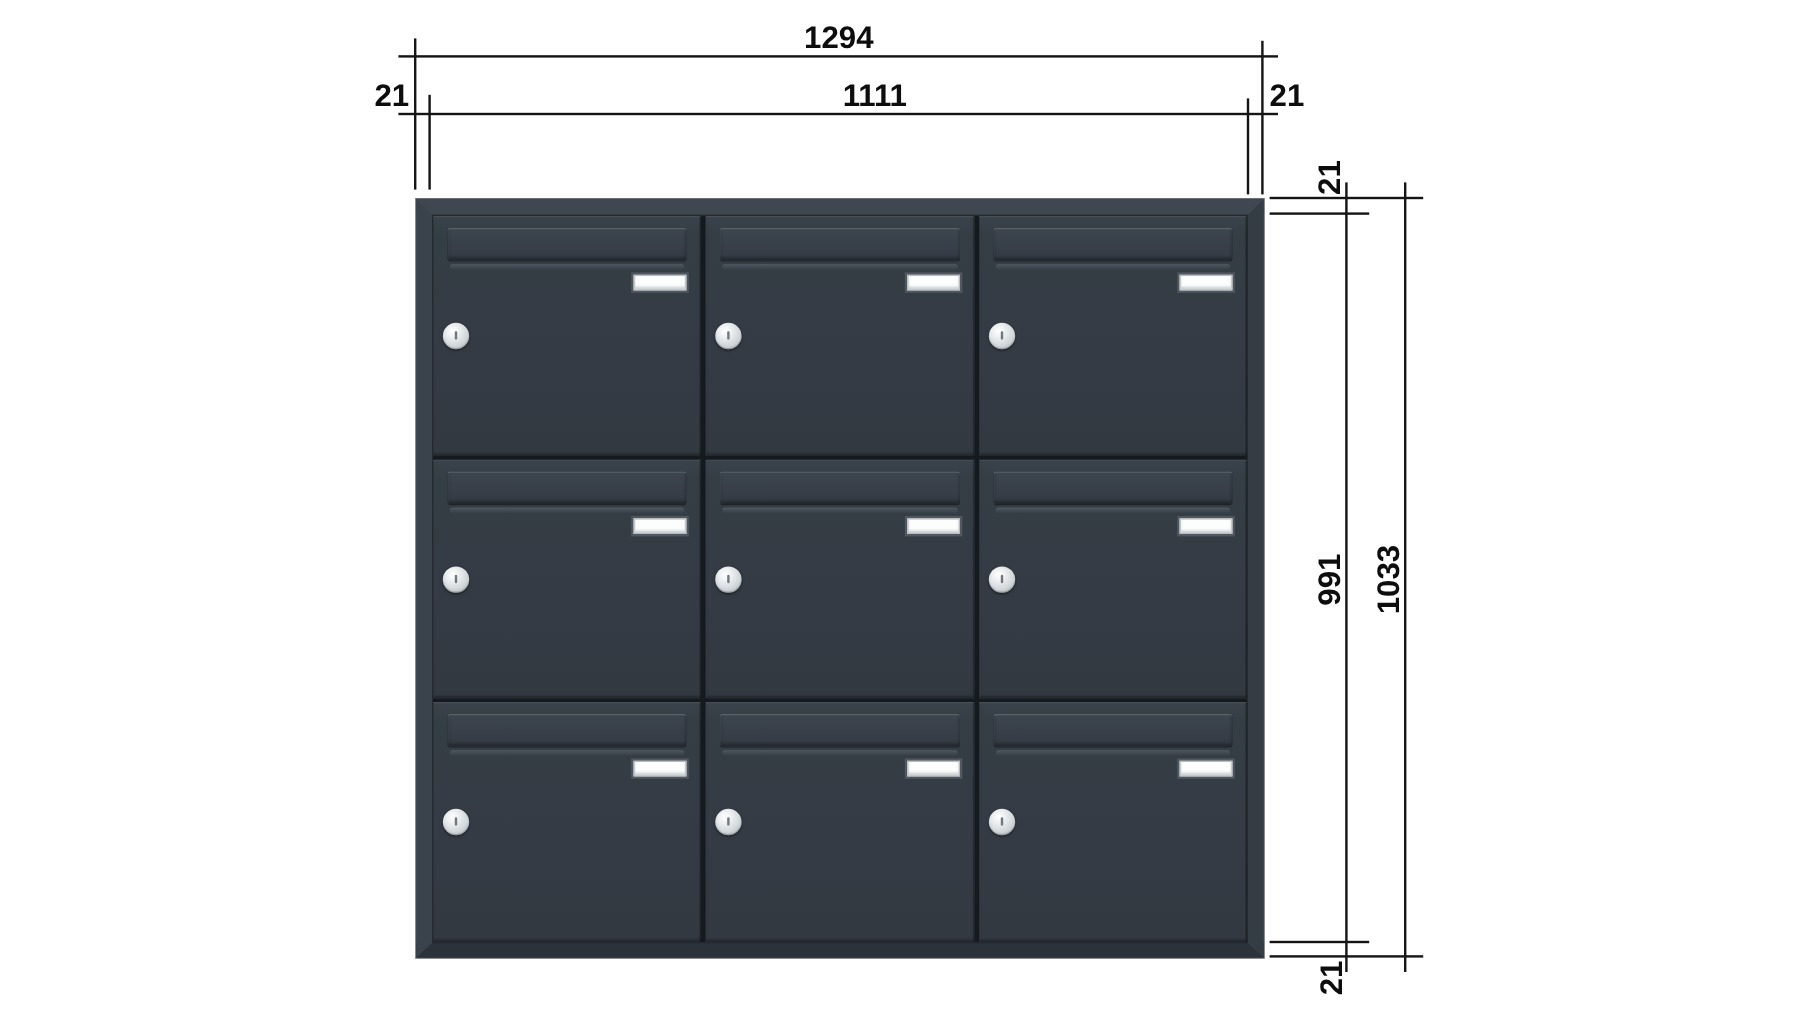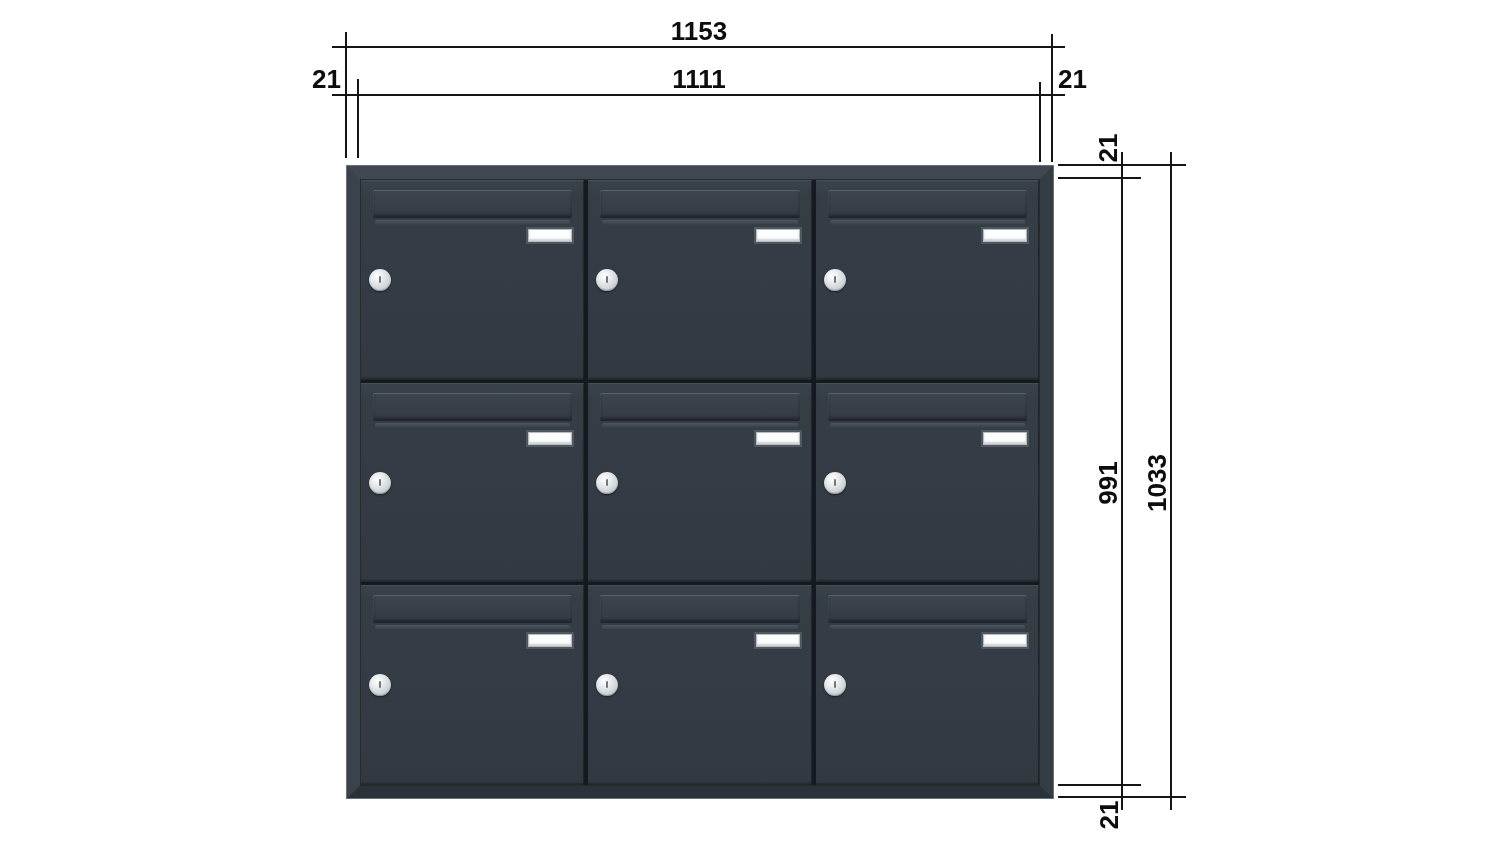--- a/index.html
+++ b/index.html
@@ -25,21 +25,21 @@
   #dim-w-inner{left:332px;top:94px;width:733px;height:2px;}
   #ext-t-outer{left:1058px;top:164px;width:128px;height:2px;}
   #ext-t-inner{left:1058px;top:177px;width:83px;height:2px;}
   #ext-b-inner{left:1058px;top:784px;width:83px;height:2px;}
   #ext-b-outer{left:1058px;top:796px;width:128px;height:2px;}
   #dim-h-inner{left:1121px;top:152px;width:2px;height:658px;}
   #dim-h-outer{left:1170px;top:152px;width:2px;height:658px;}
 
   
   #lbl-overall-w{left:599px;top:18px;width:200px;text-align:center;}
-  #lbl-inner-w{left:599px;top:66px;width:200px;text-align:center;}
+  #lbl-inner-w{left:629px;top:66px;width:200px;text-align:center;}
   #lbl-off-left{left:241px;top:66px;width:100px;text-align:right;}
   #lbl-off-right{left:1058px;top:66px;width:100px;text-align:left;}
   #lbl-off-top{left:1058px;top:135px;width:100px;text-align:center;}
   #lbl-inner-h{left:1038px;top:470px;width:140px;text-align:center;}
   #lbl-overall-h{left:1087px;top:470px;width:140px;text-align:center;}
   #lbl-off-bottom{left:1059px;top:802px;width:100px;text-align:center;}
 
   
   .cabinet{
     position:absolute;left:347px;top:166px;width:706px;height:632px;
@@ -162,21 +162,21 @@
   <div class="line" id="dim-w-outer"></div>
   <div class="line" id="dim-w-inner"></div>
 
   <div class="line" id="ext-t-outer"></div>
   <div class="line" id="ext-t-inner"></div>
   <div class="line" id="ext-b-inner"></div>
   <div class="line" id="ext-b-outer"></div>
   <div class="line" id="dim-h-inner"></div>
   <div class="line" id="dim-h-outer"></div>
 
-  <div class="dim-label" id="lbl-overall-w">1153</div>
+  <div class="dim-label" id="lbl-overall-w">1294</div>
   <div class="dim-label" id="lbl-inner-w">1111</div>
   <div class="dim-label" id="lbl-off-left">21</div>
   <div class="dim-label" id="lbl-off-right">21</div>
   <div class="dim-label rot" id="lbl-off-top">21</div>
   <div class="dim-label rot" id="lbl-inner-h">991</div>
   <div class="dim-label rot" id="lbl-overall-h">1033</div>
   <div class="dim-label rot" id="lbl-off-bottom">21</div>
 
 </div>
 

